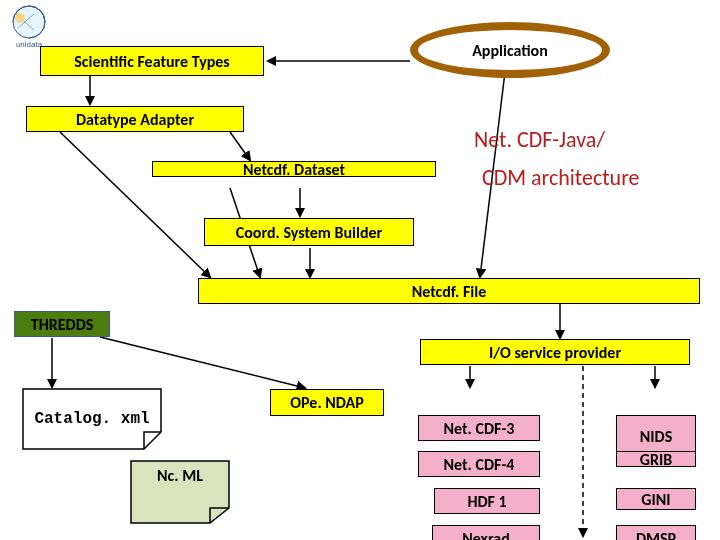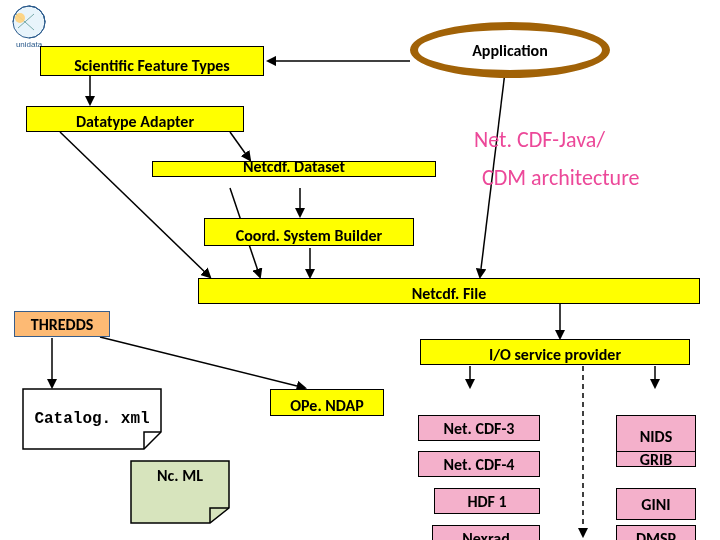--- a/index.html
+++ b/index.html
@@ -16,39 +16,39 @@
     position: absolute;
     border: 1.5px solid #000;
     text-align: center;
     display: flex;
     align-items: center;
     justify-content: center;
     font-size: 16px;
     font-weight: 600;
     color: #000;
   }
-  .yellow { background: #ffff00; align-items: flex-end; }
+  .yellow { background: #ffff00; }
   .pink   { background: #f4b0cb; margin-top: 27px; }
-  .white  { background: #fdba74; }
+  .white  { background: #4d7c0f; }
   .ellipse {
     position: absolute;
     border: 8px solid #a16207;
     background: #fff;
     border-radius: 50%;
     display: flex;
     align-items: center;
     justify-content: center;
     font-size: 16px;
     font-weight: 600;
   }
   .title-text {
     position: absolute;
     font-size: 22px;
     font-weight: 400;
-    color: #ec4899;
+    color: #b91c1c;
   }
   svg.arrows {
     position: absolute;
     left: 0; top: 0;
     width: 720px; height: 540px;
     pointer-events: none;
   }
   
   .note {
     position: absolute;
@@ -200,18 +200,18 @@
 <div class="box pink" style="left:432px; top:498px; width:108px; height:26px;">
   <span>Nexrad</span>
 </div>
 
 <div class="box pink" style="left:616px; top:388px; width:80px; height:42px;">
   <span>NIDS</span>
 </div>
 <div class="box pink" style="left:616px; top:424px; width:80px; height:16px;">
   <span>GRIB</span>
 </div>
-<div class="box pink" style="left:616px; top:461px; width:80px; height:32px;">
+<div class="box pink" style="left:616px; top:461px; width:80px; height:22px;">
   <span>GINI</span>
 </div>
 <div class="box pink" style="left:616px; top:498px; width:80px; height:26px;">
   <span>DMSP</span>
 </div>
 
 </body></html>

